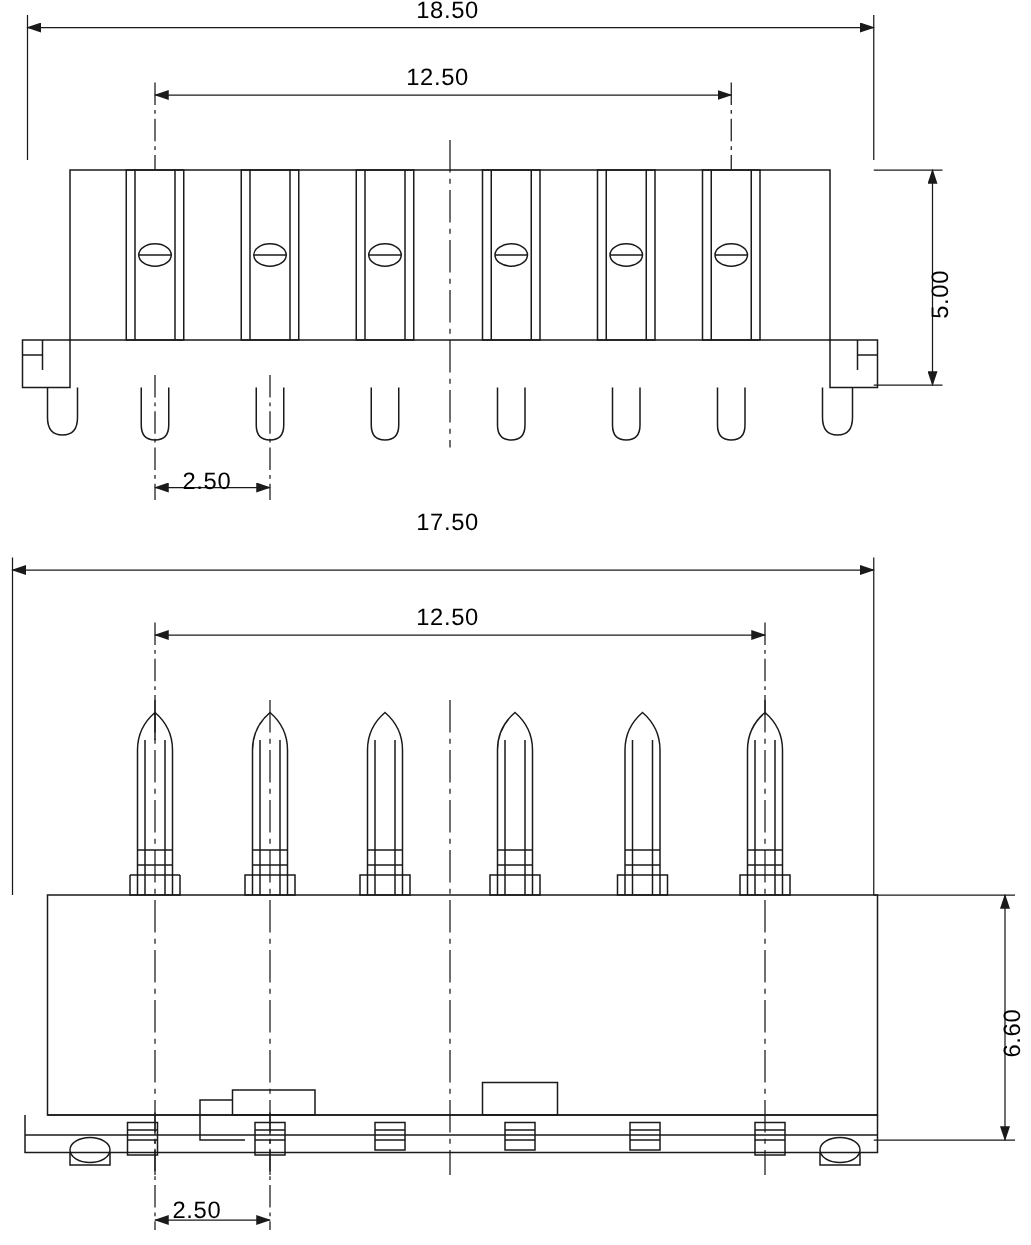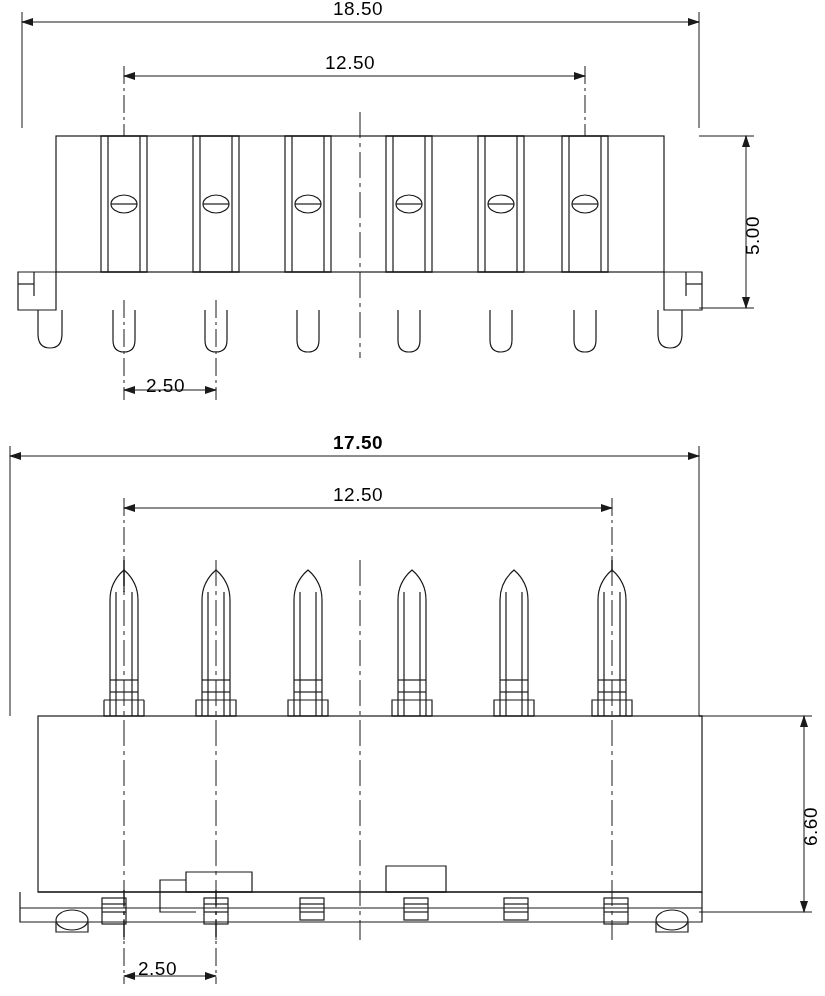--- a/index.html
+++ b/index.html
@@ -259,18 +259,18 @@
         <line x1="612" y1="560" x2="612" y2="940"></line>
       </g>
     </g>
   </svg>
 
   <div class="dimtext" style="left:333px; top:-2px;">18.50</div>
   <div class="dimtext" style="left:325px; top:52px;">12.50</div>
   <div class="dimtext vert" style="left:742px; top:255px;">5.00</div>
   <div class="dimtext" style="left:146px; top:375px;">2.50</div>
 
-  <div class="dimtext" style="left:333px; top:432px;font-weight:bold;">17.50</div>
+  <div class="dimtext" style="left:333px; top:408px;">17.50</div>
   <div class="dimtext" style="left:333px; top:484px;">12.50</div>
   <div class="dimtext vert" style="left:800px; top:846px;">6.60</div>
   <div class="dimtext" style="left:138px; top:958px;">2.50</div>
 
 </div>
 
 </body></html>

